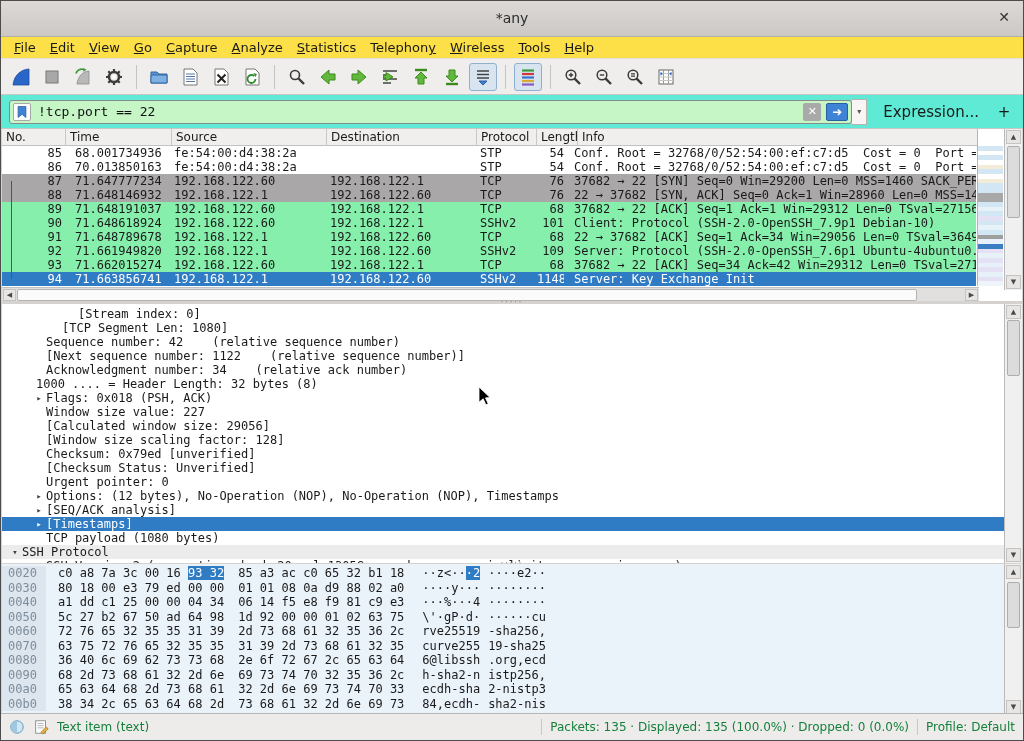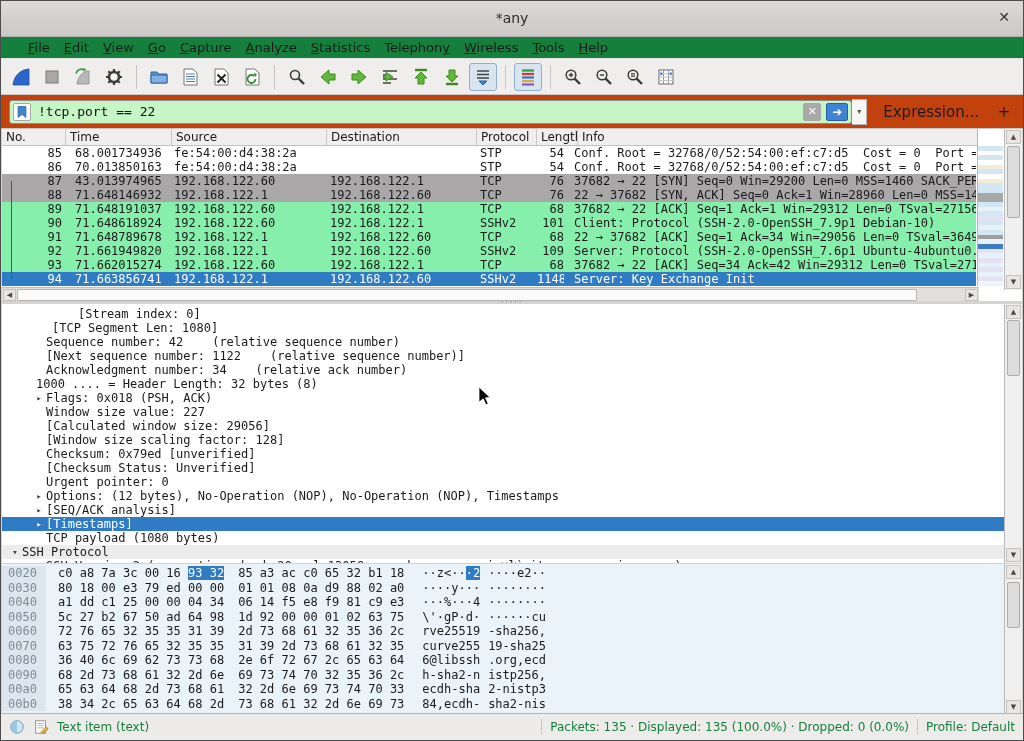--- a/index.html
+++ b/index.html
@@ -5,34 +5,34 @@
   html,body{margin:0;padding:0;background:#888;}
   .win{position:relative;width:1024px;height:741px;background:#d6d2cf;border:1px solid #4c4c4c;
        box-sizing:border-box;overflow:hidden;font-family:"DejaVu Sans",sans-serif;color:#1a1a1a;}
   .win *{box-sizing:border-box;}
   
   .titlebar{position:absolute;top:0;left:0;right:0;height:36px;
             background:linear-gradient(#dcd9d6,#ccc8c5);border-bottom:1px solid #b2aeab;}
   .title{position:absolute;left:0;right:0;top:9px;text-align:center;font-size:14px;color:#2d2d2d;}
   .closebtn{position:absolute;right:10px;top:8px;font-size:14px;color:#333;width:18px;text-align:center;}
   
-  .menubar{position:absolute;top:36px;left:0;right:0;height:22px;background:#15803d;
-           display:flex;align-items:center;padding-left:20px;font-size:13px;border-bottom:1px solid #e3e1df;}
+  .menubar{position:absolute;top:36px;left:0;right:0;height:22px;background:#fde047;
+           display:flex;align-items:center;padding-left:6px;font-size:13px;border-bottom:1px solid #e3e1df;}
   .menu-item{padding:2px 7px;white-space:nowrap;}
   .menu-item u{text-decoration:underline;}
   
   .toolbar{position:absolute;top:58px;left:0;right:0;height:36px;background:#f0eeec;
            border-bottom:1px solid #c9c6c3;display:flex;align-items:center;padding-left:6px;gap:3px;}
   .tb-btn{width:28px;height:28px;display:flex;align-items:center;justify-content:center;
           border:1px solid transparent;border-radius:3px;}
   .tb-btn.pressed{background:#d8e4f0;border:1px solid #8fb0cf;}
   .tb-ic{width:20px;height:20px;display:block;}
   .tb-sep{width:1px;height:24px;background:#c6c3c0;margin:0 5px;}
   
-  .filterbar{position:absolute;top:94px;left:0;right:0;height:34px;background:#c2410c;
+  .filterbar{position:absolute;top:94px;left:0;right:0;height:34px;background:#5eead4;
              border-bottom:1px solid #c9c6c3;display:flex;align-items:center;padding:0 8px;}
   .fwrap{flex:1;height:24px;background:#c6f5c6;border:1px solid #8a8a8a;border-radius:3px;
          display:flex;align-items:center;padding:0 3px;gap:5px;}
   .fbookmark{width:18px;height:18px;background:#fdfdfd;border:1px solid #a8a8a8;border-radius:2px;
              display:flex;align-items:center;justify-content:center;}
   .finput{flex:1;border:none;background:transparent;outline:none;
           font-family:"DejaVu Sans Mono",monospace;font-size:13px;color:#101010;}
   .fclear{width:18px;height:18px;background:#a9a9a9;border-radius:2px;color:#fff;font-size:11px;
           display:flex;align-items:center;justify-content:center;}
   .fapply{width:22px;height:18px;background:#3f83d6;border:1px solid #2a5f9e;border-radius:2px;color:#fff;
@@ -294,21 +294,21 @@
         <span class="phc phc1">Time</span>
         <span class="phc phc2">Source</span>
         <span class="phc phc3">Destination</span>
         <span class="phc phc4">Protocol</span>
         <span class="phc phc5">Length</span>
         <span class="phc phc6">Info</span>
       </div>
     <div class="prows">
         <div class="prow bg-white"><span class="pc pno">85</span><span class="pc ptime">68.001734936</span><span class="pc psrc">fe:54:00:d4:38:2a</span><span class="pc pdst"></span><span class="pc pproto">STP</span><span class="pc plen">54</span><span class="pc pinfo">Conf. Root = 32768/0/52:54:00:ef:c7:d5  Cost = 0  Port =</span></div>
         <div class="prow bg-white"><span class="pc pno">86</span><span class="pc ptime">70.013850163</span><span class="pc psrc">fe:54:00:d4:38:2a</span><span class="pc pdst"></span><span class="pc pproto">STP</span><span class="pc plen">54</span><span class="pc pinfo">Conf. Root = 32768/0/52:54:00:ef:c7:d5  Cost = 0  Port =</span></div>
-        <div class="prow bg-gray"><span class="rel-mark rel-start"></span><span class="pc pno">87</span><span class="pc ptime">43.013974965</span><span class="pc psrc">192.168.122.60</span><span class="pc pdst">192.168.122.1</span><span class="pc pproto">TCP</span><span class="pc plen">76</span><span class="pc pinfo">37682 → 22 [SYN] Seq=0 Win=29200 Len=0 MSS=1460 SACK_PERM=1</span></div>
+        <div class="prow bg-gray"><span class="rel-mark rel-start"></span><span class="pc pno">87</span><span class="pc ptime">71.647777234</span><span class="pc psrc">192.168.122.60</span><span class="pc pdst">192.168.122.1</span><span class="pc pproto">TCP</span><span class="pc plen">76</span><span class="pc pinfo">37682 → 22 [SYN] Seq=0 Win=29200 Len=0 MSS=1460 SACK_PERM=1</span></div>
         <div class="prow bg-gray"><span class="rel-mark rel-mid"></span><span class="pc pno">88</span><span class="pc ptime">71.648146932</span><span class="pc psrc">192.168.122.1</span><span class="pc pdst">192.168.122.60</span><span class="pc pproto">TCP</span><span class="pc plen">76</span><span class="pc pinfo">22 → 37682 [SYN, ACK] Seq=0 Ack=1 Win=28960 Len=0 MSS=1460</span></div>
         <div class="prow bg-lav"><span class="rel-mark rel-mid"></span><span class="pc pno">89</span><span class="pc ptime">71.648191037</span><span class="pc psrc">192.168.122.60</span><span class="pc pdst">192.168.122.1</span><span class="pc pproto">TCP</span><span class="pc plen">68</span><span class="pc pinfo">37682 → 22 [ACK] Seq=1 Ack=1 Win=29312 Len=0 TSval=2715606</span></div>
         <div class="prow bg-lav"><span class="rel-mark rel-mid"></span><span class="pc pno">90</span><span class="pc ptime">71.648618924</span><span class="pc psrc">192.168.122.60</span><span class="pc pdst">192.168.122.1</span><span class="pc pproto">SSHv2</span><span class="pc plen">101</span><span class="pc pinfo">Client: Protocol (SSH-2.0-OpenSSH_7.9p1 Debian-10)</span></div>
         <div class="prow bg-lav"><span class="rel-mark rel-mid"></span><span class="pc pno">91</span><span class="pc ptime">71.648789678</span><span class="pc psrc">192.168.122.1</span><span class="pc pdst">192.168.122.60</span><span class="pc pproto">TCP</span><span class="pc plen">68</span><span class="pc pinfo">22 → 37682 [ACK] Seq=1 Ack=34 Win=29056 Len=0 TSval=364953</span></div>
         <div class="prow bg-lav"><span class="rel-mark rel-mid"></span><span class="pc pno">92</span><span class="pc ptime">71.661949820</span><span class="pc psrc">192.168.122.1</span><span class="pc pdst">192.168.122.60</span><span class="pc pproto">SSHv2</span><span class="pc plen">109</span><span class="pc pinfo">Server: Protocol (SSH-2.0-OpenSSH_7.6p1 Ubuntu-4ubuntu0.3)</span></div>
         <div class="prow bg-lav"><span class="rel-mark rel-mid"></span><span class="pc pno">93</span><span class="pc ptime">71.662015274</span><span class="pc psrc">192.168.122.60</span><span class="pc pdst">192.168.122.1</span><span class="pc pproto">TCP</span><span class="pc plen">68</span><span class="pc pinfo">37682 → 22 [ACK] Seq=34 Ack=42 Win=29312 Len=0 TSval=271561</span></div>
         <div class="prow bg-sel"><span class="rel-mark rel-end"></span><span class="pc pno">94</span><span class="pc ptime">71.663856741</span><span class="pc psrc">192.168.122.1</span><span class="pc pdst">192.168.122.60</span><span class="pc pproto">SSHv2</span><span class="pc plen">1148</span><span class="pc pinfo">Server: Key Exchange Init</span></div>
       </div>
     <div class="mmtopbox"></div>
     <div class="minimap">
@@ -355,21 +355,21 @@
     </div>
   </div>
 
   <div class="split" style="top:300px;height:3px;">
     <span class="split-dots">·····</span>
   </div>
 
   <div class="details">
     <div>
         <div class="dline" style="padding-left: 30px; gap: 32px;"><span class="darr"></span><span class="dtext">[Stream index: 0]</span></div>
-        <div class="dline" style="padding-left: 36px;"><span class="darr"></span><span class="dtext">[TCP Segment Len: 1080]</span></div>
+        <div class="dline" style="padding-left: 46px;"><span class="darr"></span><span class="dtext">[TCP Segment Len: 1080]</span></div>
         <div class="dline" style="padding-left: 30px;"><span class="darr"></span><span class="dtext">Sequence number: 42    (relative sequence number)</span></div>
         <div class="dline" style="padding-left: 30px;"><span class="darr"></span><span class="dtext">[Next sequence number: 1122    (relative sequence number)]</span></div>
         <div class="dline" style="padding-left: 30px;"><span class="darr"></span><span class="dtext">Acknowledgment number: 34    (relative ack number)</span></div>
         <div class="dline" style="padding-left: 20px;"><span class="darr"></span><span class="dtext">1000 .... = Header Length: 32 bytes (8)</span></div>
         <div class="dline" style="padding-left: 30px;"><span class="darr">▸</span><span class="dtext">Flags: 0x018 (PSH, ACK)</span></div>
         <div class="dline" style="padding-left: 30px;"><span class="darr"></span><span class="dtext">Window size value: 227</span></div>
         <div class="dline" style="padding-left: 30px;"><span class="darr"></span><span class="dtext">[Calculated window size: 29056]</span></div>
         <div class="dline" style="padding-left: 30px;"><span class="darr"></span><span class="dtext">[Window size scaling factor: 128]</span></div>
         <div class="dline" style="padding-left: 30px;"><span class="darr"></span><span class="dtext">Checksum: 0x79ed [unverified]</span></div>
         <div class="dline" style="padding-left: 30px;"><span class="darr"></span><span class="dtext">[Checksum Status: Unverified]</span></div>

